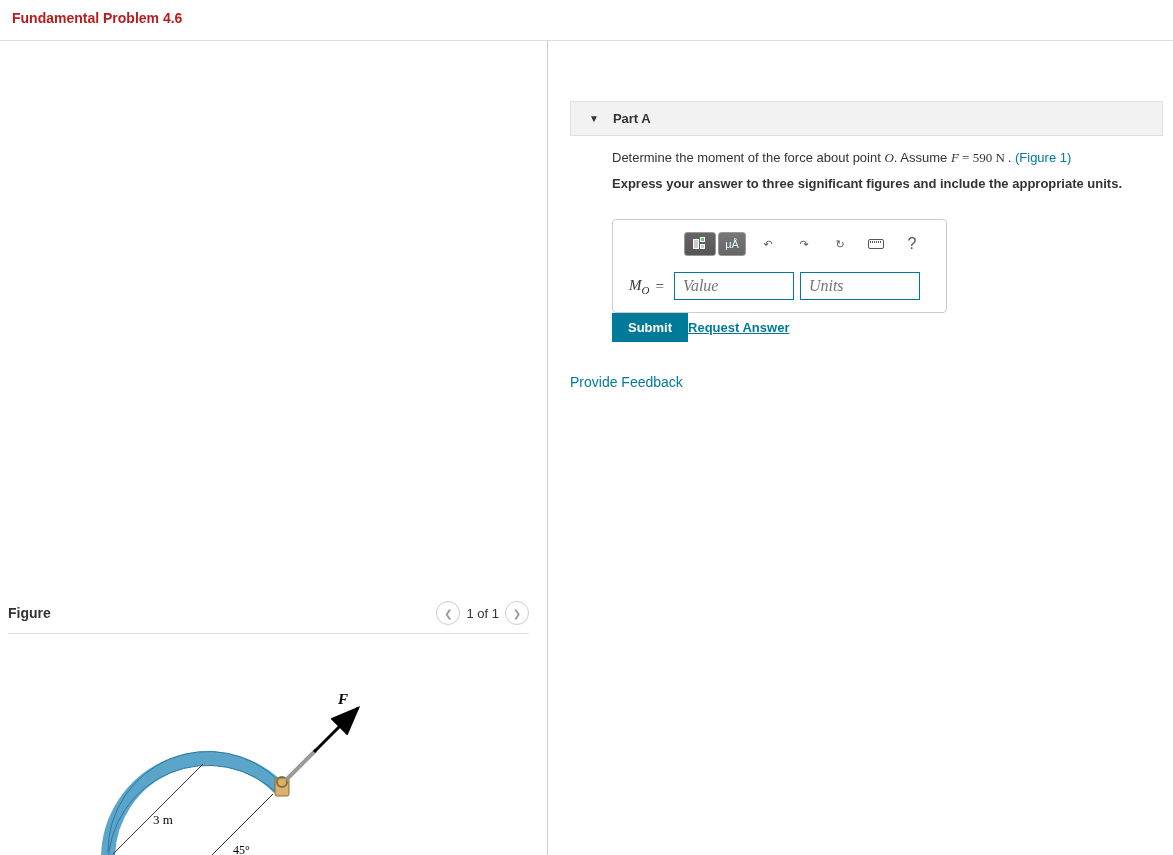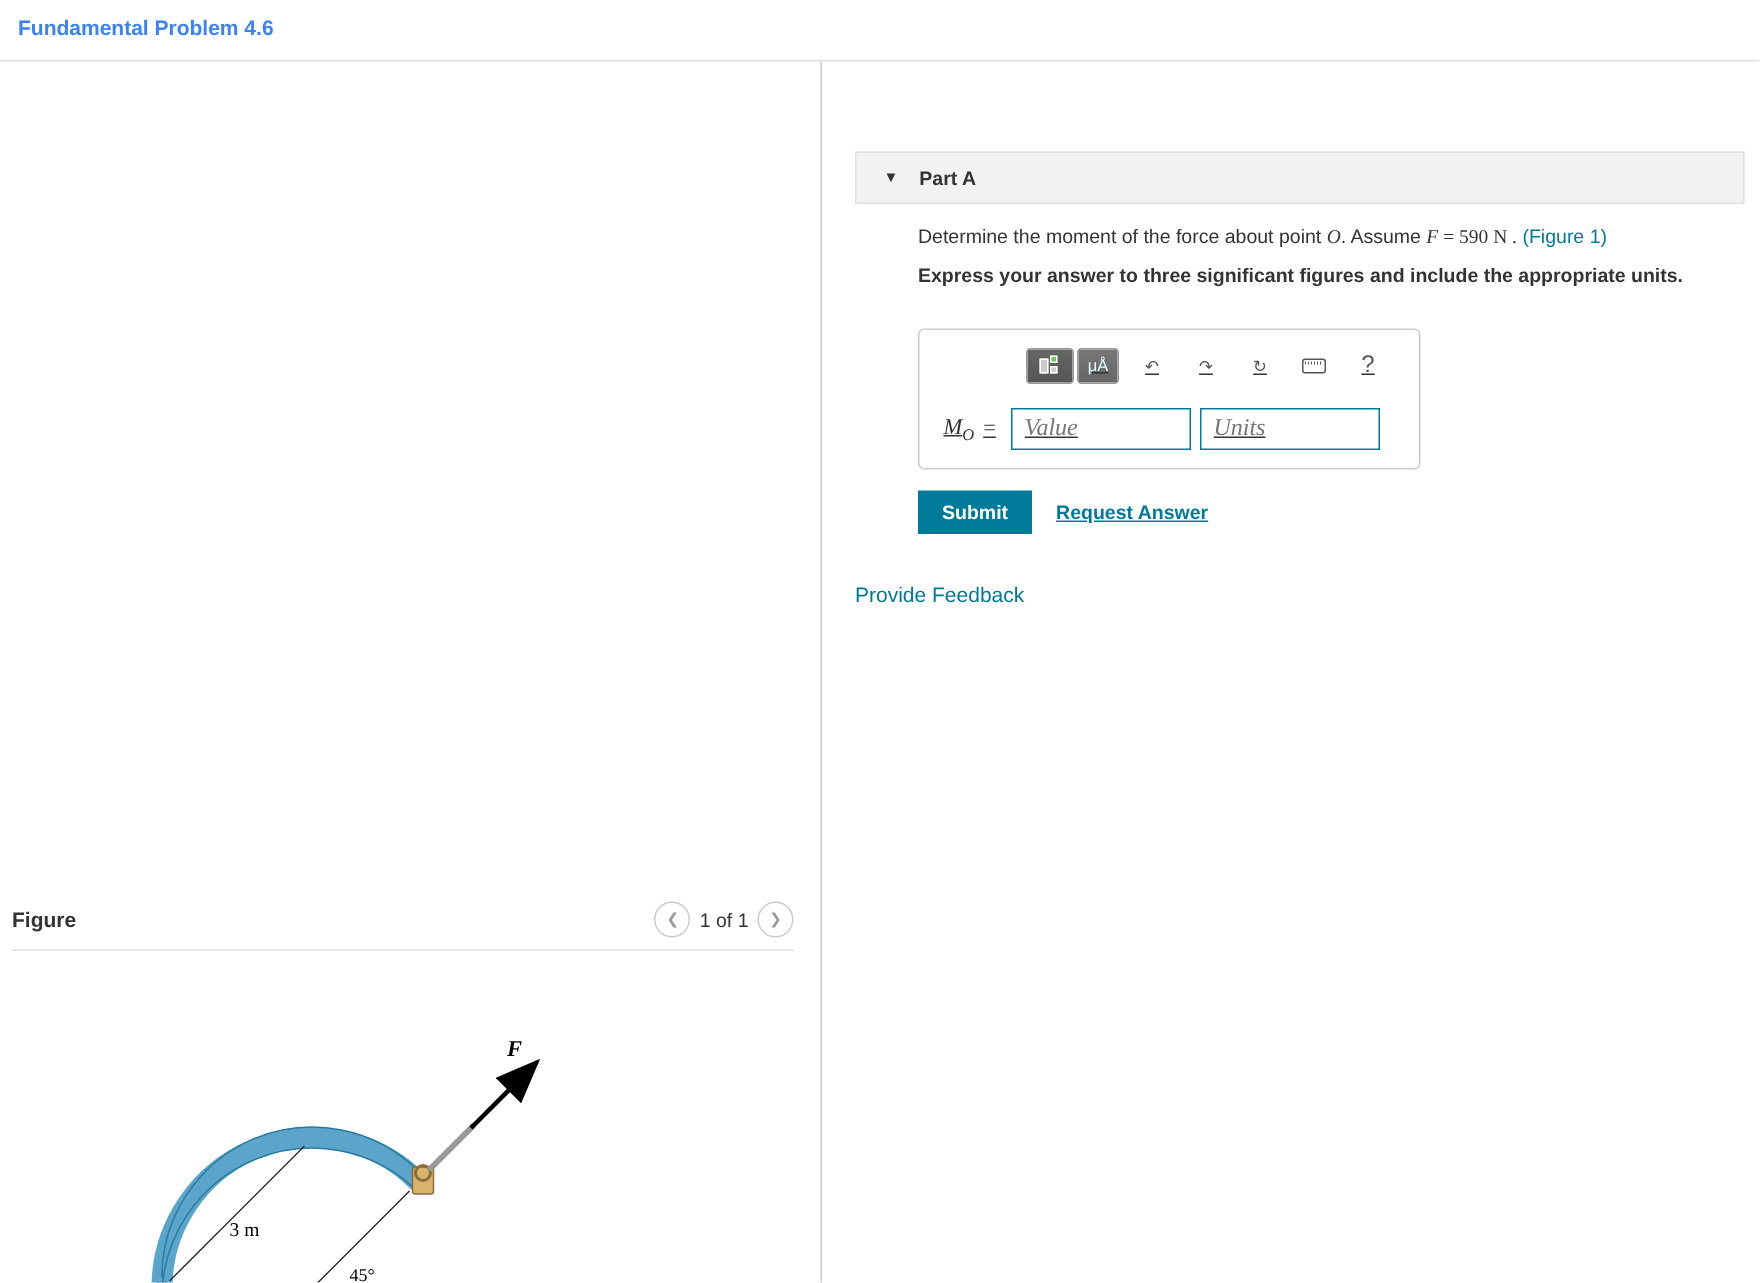--- a/index.html
+++ b/index.html
@@ -11,21 +11,21 @@
       height: 855px;
       background: #fff;
     }
     .header {
       padding: 10px 12px 14px;
       border-bottom: 1px solid #ddd;
     }
     .header h1 {
       font-size: 14px;
       font-weight: bold;
-      color: #3b82f6;
+      color: #b91c1c;
     }
     .content {
       display: flex;
       height: calc(100% - 40px);
     }
     .left-panel {
       width: 548px;
       border-right: 1px solid #ccc;
       position: relative;
       padding: 10px;
@@ -110,21 +110,20 @@
       font-size: 13px;
       font-weight: bold;
       color: #333;
       margin-bottom: 28px;
     }
     .input-box {
       border: 1px solid #ccc;
       border-radius: 4px;
       padding: 12px 16px;
       width: 335px;
-      text-decoration: underline;
     }
     .toolbar {
       display: flex;
       align-items: center;
       gap: 2px;
       margin-bottom: 16px;
       margin-left: 55px;
     }
     .tool-btn {
       height: 24px;
@@ -177,25 +176,24 @@
       padding: 4px 8px;
       font-family: 'Times New Roman', serif;
       font-style: italic;
       font-size: 16px;
       color: #a16207;
       background: #fff;
     }
     .value-input { width: 120px; }
     .units-input { width: 120px; }
     .btn-row {
-      margin-top: 14px;
       margin-left: 0;
       display: flex;
       align-items: center;
-      gap: 16px;
+      gap: 0;
     }
     .submit-btn {
       background: #007a99;
       color: #fff;
       border: none;
       padding: 7px 16px;
       font-size: 13px;
       font-weight: bold;
       cursor: pointer;
     }

